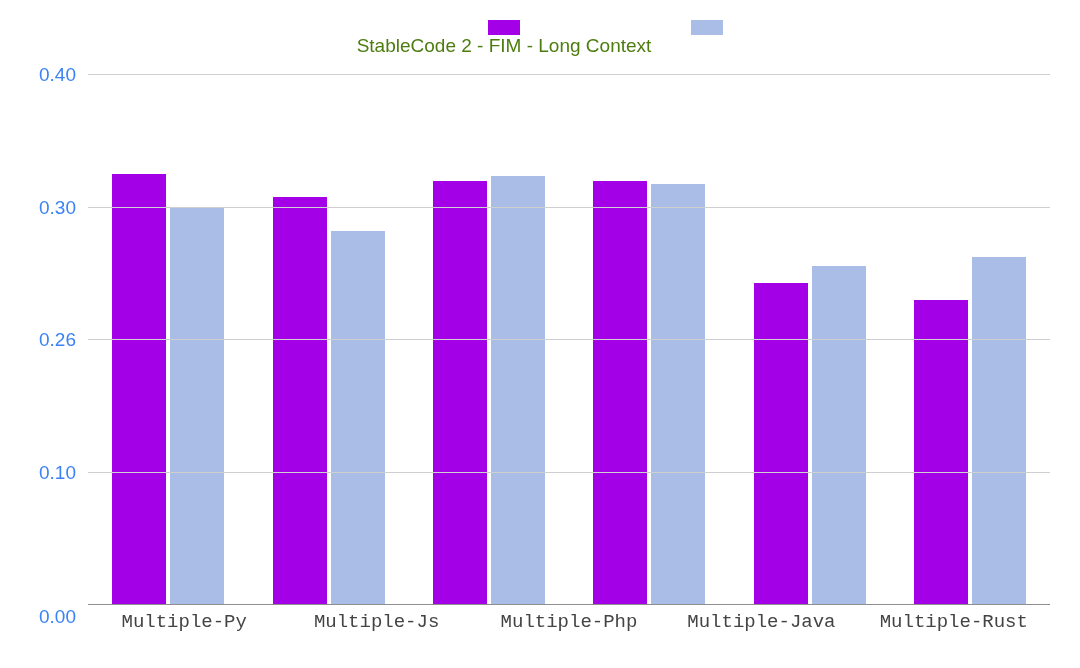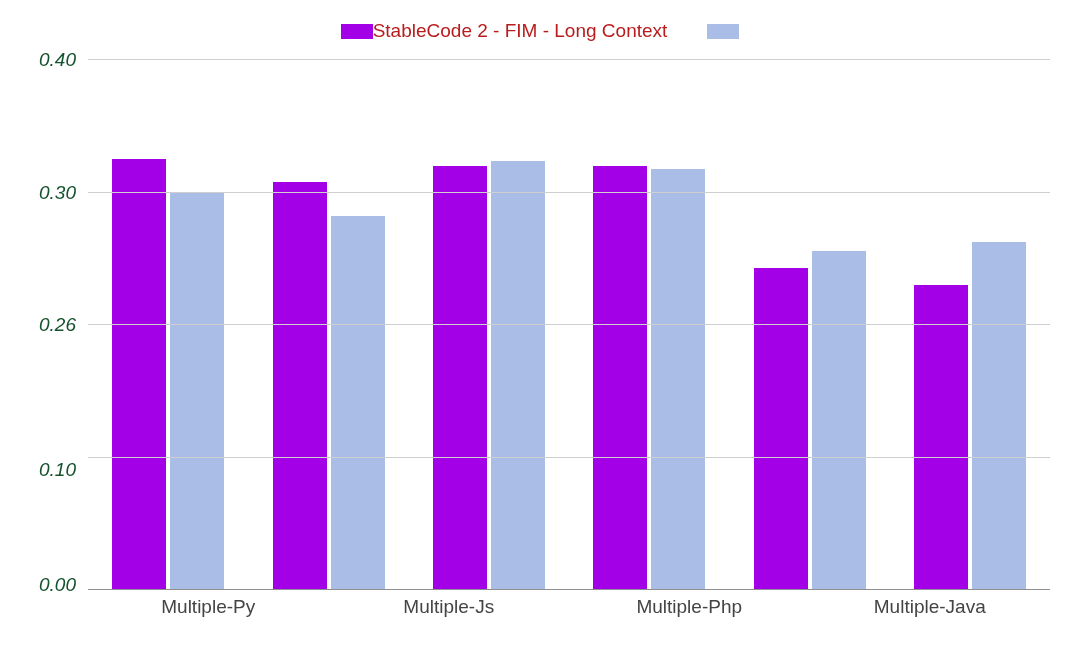--- a/index.html
+++ b/index.html
@@ -21,21 +21,22 @@
       display: flex;
       justify-content: center;
       gap: 40px;
       padding-bottom: 18px;
     }
     .legend-item {
       display: flex;
       align-items: center;
       gap: 0;
       font-size: 19px;
-      color: #b91c1c;
+      color: #4d7c0f;
+      flex-direction: column;
     }
     .legend-swatch {
       width: 32px;
       height: 15px;
     }
     .swatch-a { background: #a300e8; }
     .swatch-b { background: #a9bde6; }
     .plot-area {
       position: relative;
       height: 558px;
@@ -48,41 +49,41 @@
       border-top: 1px solid #cfcfcf;
       height: 0;
     }
     .baseline { border-top: 1px solid #8f8f8f; }
     .y-tick-label {
       position: absolute;
       right: 100%;
       margin-right: 12px;
       transform: translateY(-50%);
       font-size: 19px;
-      color: #14532d;
+      color: #3b82f6;
       white-space: nowrap;
-      font-style: italic;
     }
     .bars-area {
       position: absolute;
       left: 0; right: 0; top: 0; bottom: 28px;
     }
     .x-axis {
       position: absolute;
       left: 0; right: 0; bottom: 0;
       height: 28px;
       display: flex;
     }
     .x-tick-label {
       flex: 1;
       text-align: center;
       font-size: 19px;
       color: #444;
       padding-top: 6px;
       white-space: nowrap;
+      font-family: Liberation Mono, monospace;
     }
     .bar {
       position: absolute;
       bottom: 0;
     }
     .bar-a { background: #a300e8; }
     .bar-b { background: #a9bde6; }
   </style>
 </head>
 <body>
@@ -108,30 +109,31 @@
         <div class="bar bar-b" style="left: 402.833px; width: 54px; height: 429.3px;"></div>
         <div class="bar bar-a" style="left: 505.167px; width: 54px; height: 424px;"></div>
         <div class="bar bar-b" style="left: 563.167px; width: 54px; height: 421.35px;"></div>
         <div class="bar bar-a" style="left: 665.5px; width: 54px; height: 321.975px;"></div>
         <div class="bar bar-b" style="left: 723.5px; width: 54px; height: 339.2px;"></div>
         <div class="bar bar-a" style="left: 825.833px; width: 54px; height: 304.75px;"></div>
         <div class="bar bar-b" style="left: 883.833px; width: 54px; height: 348.475px;"></div>
       </div>
     <div id="gridlines">
         <div class="grid-line baseline" style="bottom: 28px;"></div>
-        <div class="y-tick-label" style="bottom: 33px; transform: translateY(50%);">0.00</div>
+        <div class="y-tick-label" style="bottom: 16px; transform: translateY(50%);">0.00</div>
         <div class="grid-line" style="bottom: 160.5px;"></div>
-        <div class="y-tick-label" style="bottom: 148px; transform: translateY(50%);">0.10</div>
+        <div class="y-tick-label" style="bottom: 160px; transform: translateY(50%);">0.10</div>
         <div class="grid-line" style="bottom: 293px;"></div>
         <div class="y-tick-label" style="bottom: 293px; transform: translateY(50%);">0.26</div>
         <div class="grid-line" style="bottom: 425.5px;"></div>
         <div class="y-tick-label" style="bottom: 425.5px; transform: translateY(50%); margin-top: 28px;">0.30</div>
         <div class="grid-line" style="bottom: 558px;"></div>
         <div class="y-tick-label" style="bottom: 558px; transform: translateY(50%);">0.40</div>
       </div>
     <div class="x-axis" id="x-axis">
         <div class="x-tick-label">Multiple-Py</div>
         <div class="x-tick-label">Multiple-Js</div>
         <div class="x-tick-label">Multiple-Php</div>
         <div class="x-tick-label">Multiple-Java</div>
+        <div class="x-tick-label">Multiple-Rust</div>
       </div>
   </div>
 </div>
 
 </body></html>

